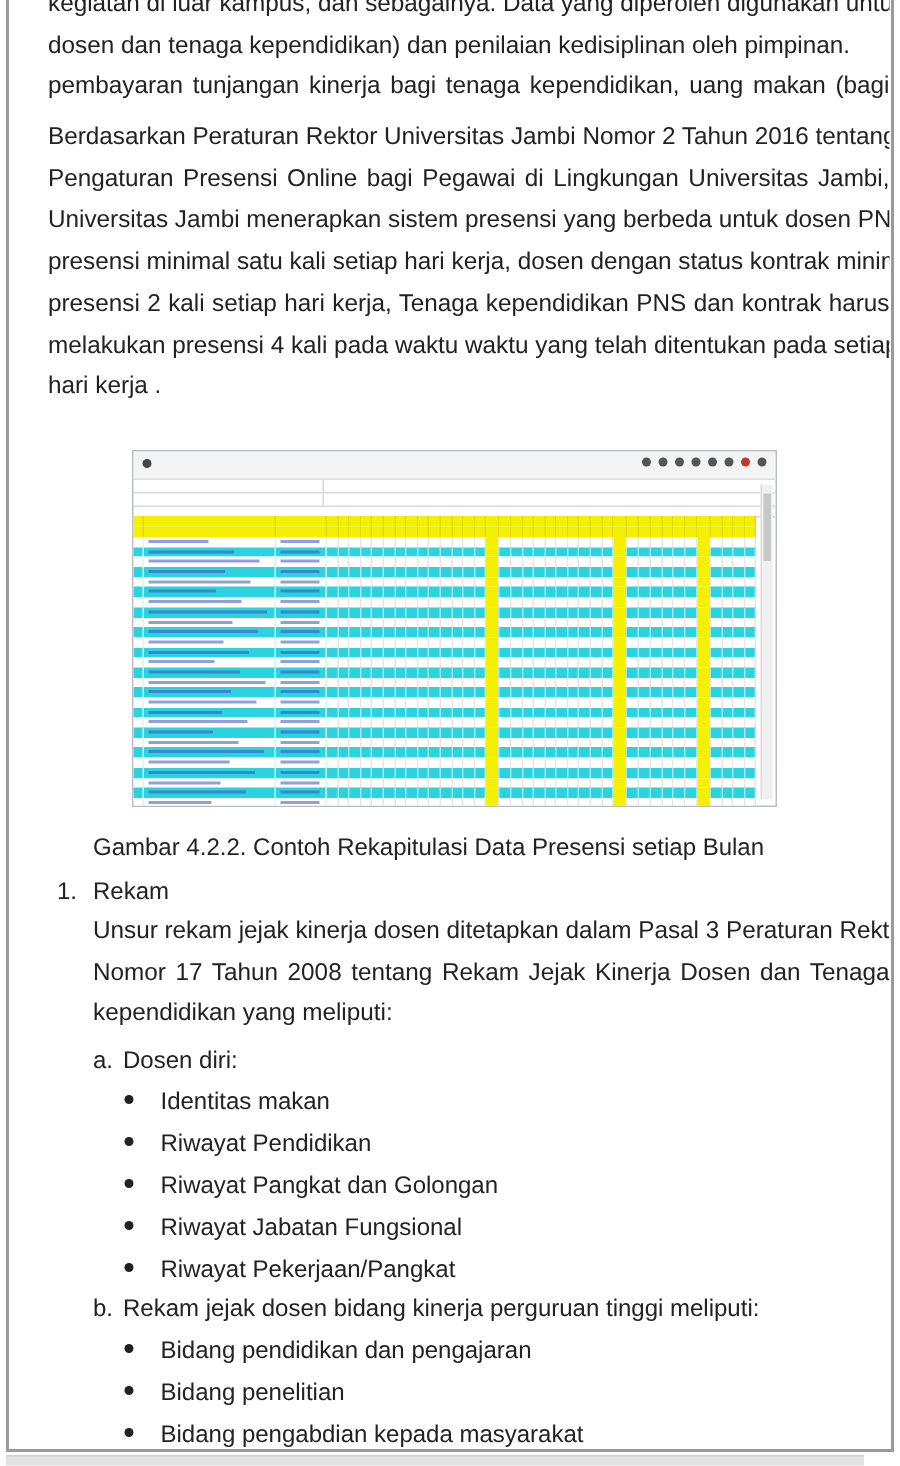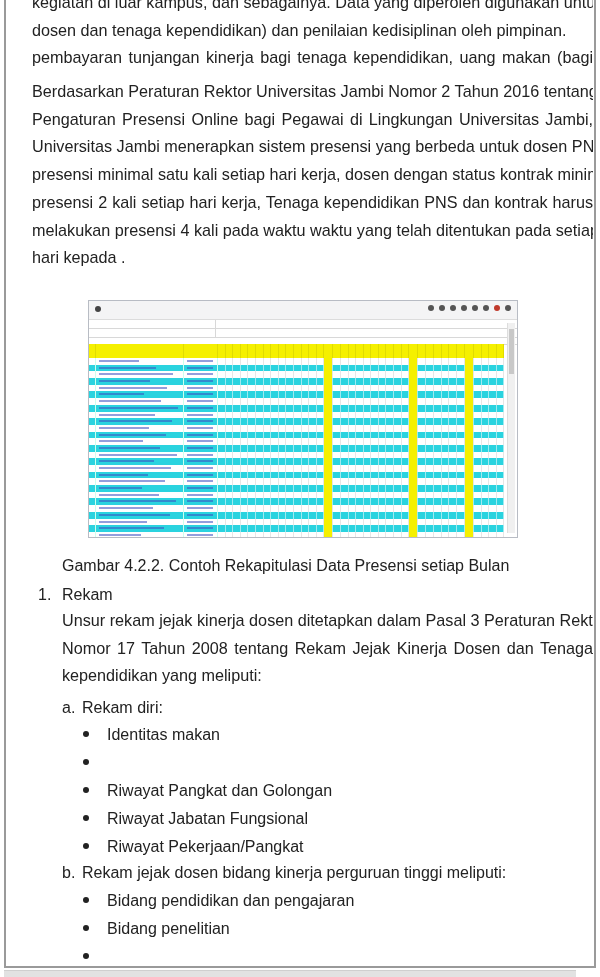--- a/index.html
+++ b/index.html
@@ -44,21 +44,21 @@
   <span class="line">pembayaran tunjangan kinerja bagi  tenaga kependidikan, uang makan (bagi</span>
 </div>
 
 <div class="para" style="top:78px;">
   <span class="line">Berdasarkan Peraturan Rektor Universitas Jambi Nomor 2 Tahun 2016 tentang</span>
   <span class="line">Pengaturan Presensi Online bagi Pegawai di Lingkungan Universitas Jambi,</span>
   <span class="line">Universitas Jambi menerapkan sistem presensi yang berbeda untuk dosen PNS,</span>
   <span class="line">presensi minimal satu kali setiap hari kerja, dosen dengan status kontrak minimal</span>
   <span class="line">presensi 2 kali setiap hari kerja, Tenaga kependidikan PNS dan kontrak harus</span>
   <span class="line">melakukan presensi 4 kali pada waktu waktu yang telah ditentukan pada setiap</span>
-  <span class="line last">hari kepada .</span>
+  <span class="line last">hari kerja .</span>
 </div>
 
 <div class="shot">
   <div class="toolbar">
     <span class="nav-dot"></span>
     <span class="url"></span>
     <span class="search"></span>
     <div class="tb-icons">
       <span></span>
       <span></span>
@@ -1421,26 +1421,26 @@
 <div class="h-item" style="left:38px; top:585px;">1.</div>
 <div class="h-item" style="left:62px; top:585px;">Rekam</div>
 
 <div class="para" style="left:62px; width:531px; top:607px;">
   <span class="line">Unsur rekam jejak kinerja dosen ditetapkan dalam Pasal 3 Peraturan Rektor</span>
   <span class="line">Nomor 17 Tahun 2008 tentang Rekam Jejak Kinerja Dosen dan Tenaga</span>
   <span class="line last">kependidikan yang meliputi:</span>
 </div>
 
 <div class="h-item" style="left:62px; top:698px;">a.</div>
-<div class="h-item" style="left:82px; top:698px;">Rekam diri:</div>
+<div class="h-item" style="left:82px; top:698px;">Dosen diri:</div>
 
 <div class="bullet-row" style="top:725px;"><span class="dot"></span><span>Identitas makan</span></div>
-<div class="bullet-row" style="top:753px;"><span class="dot"></span></div>
+<div class="bullet-row" style="top:753px;"><span class="dot"></span><span>Riwayat Pendidikan</span></div>
 <div class="bullet-row" style="top:781px;"><span class="dot"></span><span>Riwayat Pangkat dan Golongan</span></div>
 <div class="bullet-row" style="top:809px;"><span class="dot"></span><span>Riwayat Jabatan Fungsional</span></div>
 <div class="bullet-row" style="top:837px;"><span class="dot"></span><span>Riwayat Pekerjaan/Pangkat</span></div>
 
 <div class="h-item" style="left:62px; top:863px;">b.</div>
 <div class="h-item" style="left:82px; top:863px;">Rekam jejak dosen bidang kinerja perguruan tinggi meliputi:</div>
 
 <div class="bullet-row" style="top:891px;"><span class="dot"></span><span>Bidang pendidikan dan pengajaran</span></div>
 <div class="bullet-row" style="top:919px;"><span class="dot"></span><span>Bidang penelitian</span></div>
-<div class="bullet-row" style="top:947px;"><span class="dot"></span></div>
+<div class="bullet-row" style="top:947px;"><span class="dot"></span><span>Bidang pengabdian kepada masyarakat</span></div>
 
 </body></html>

